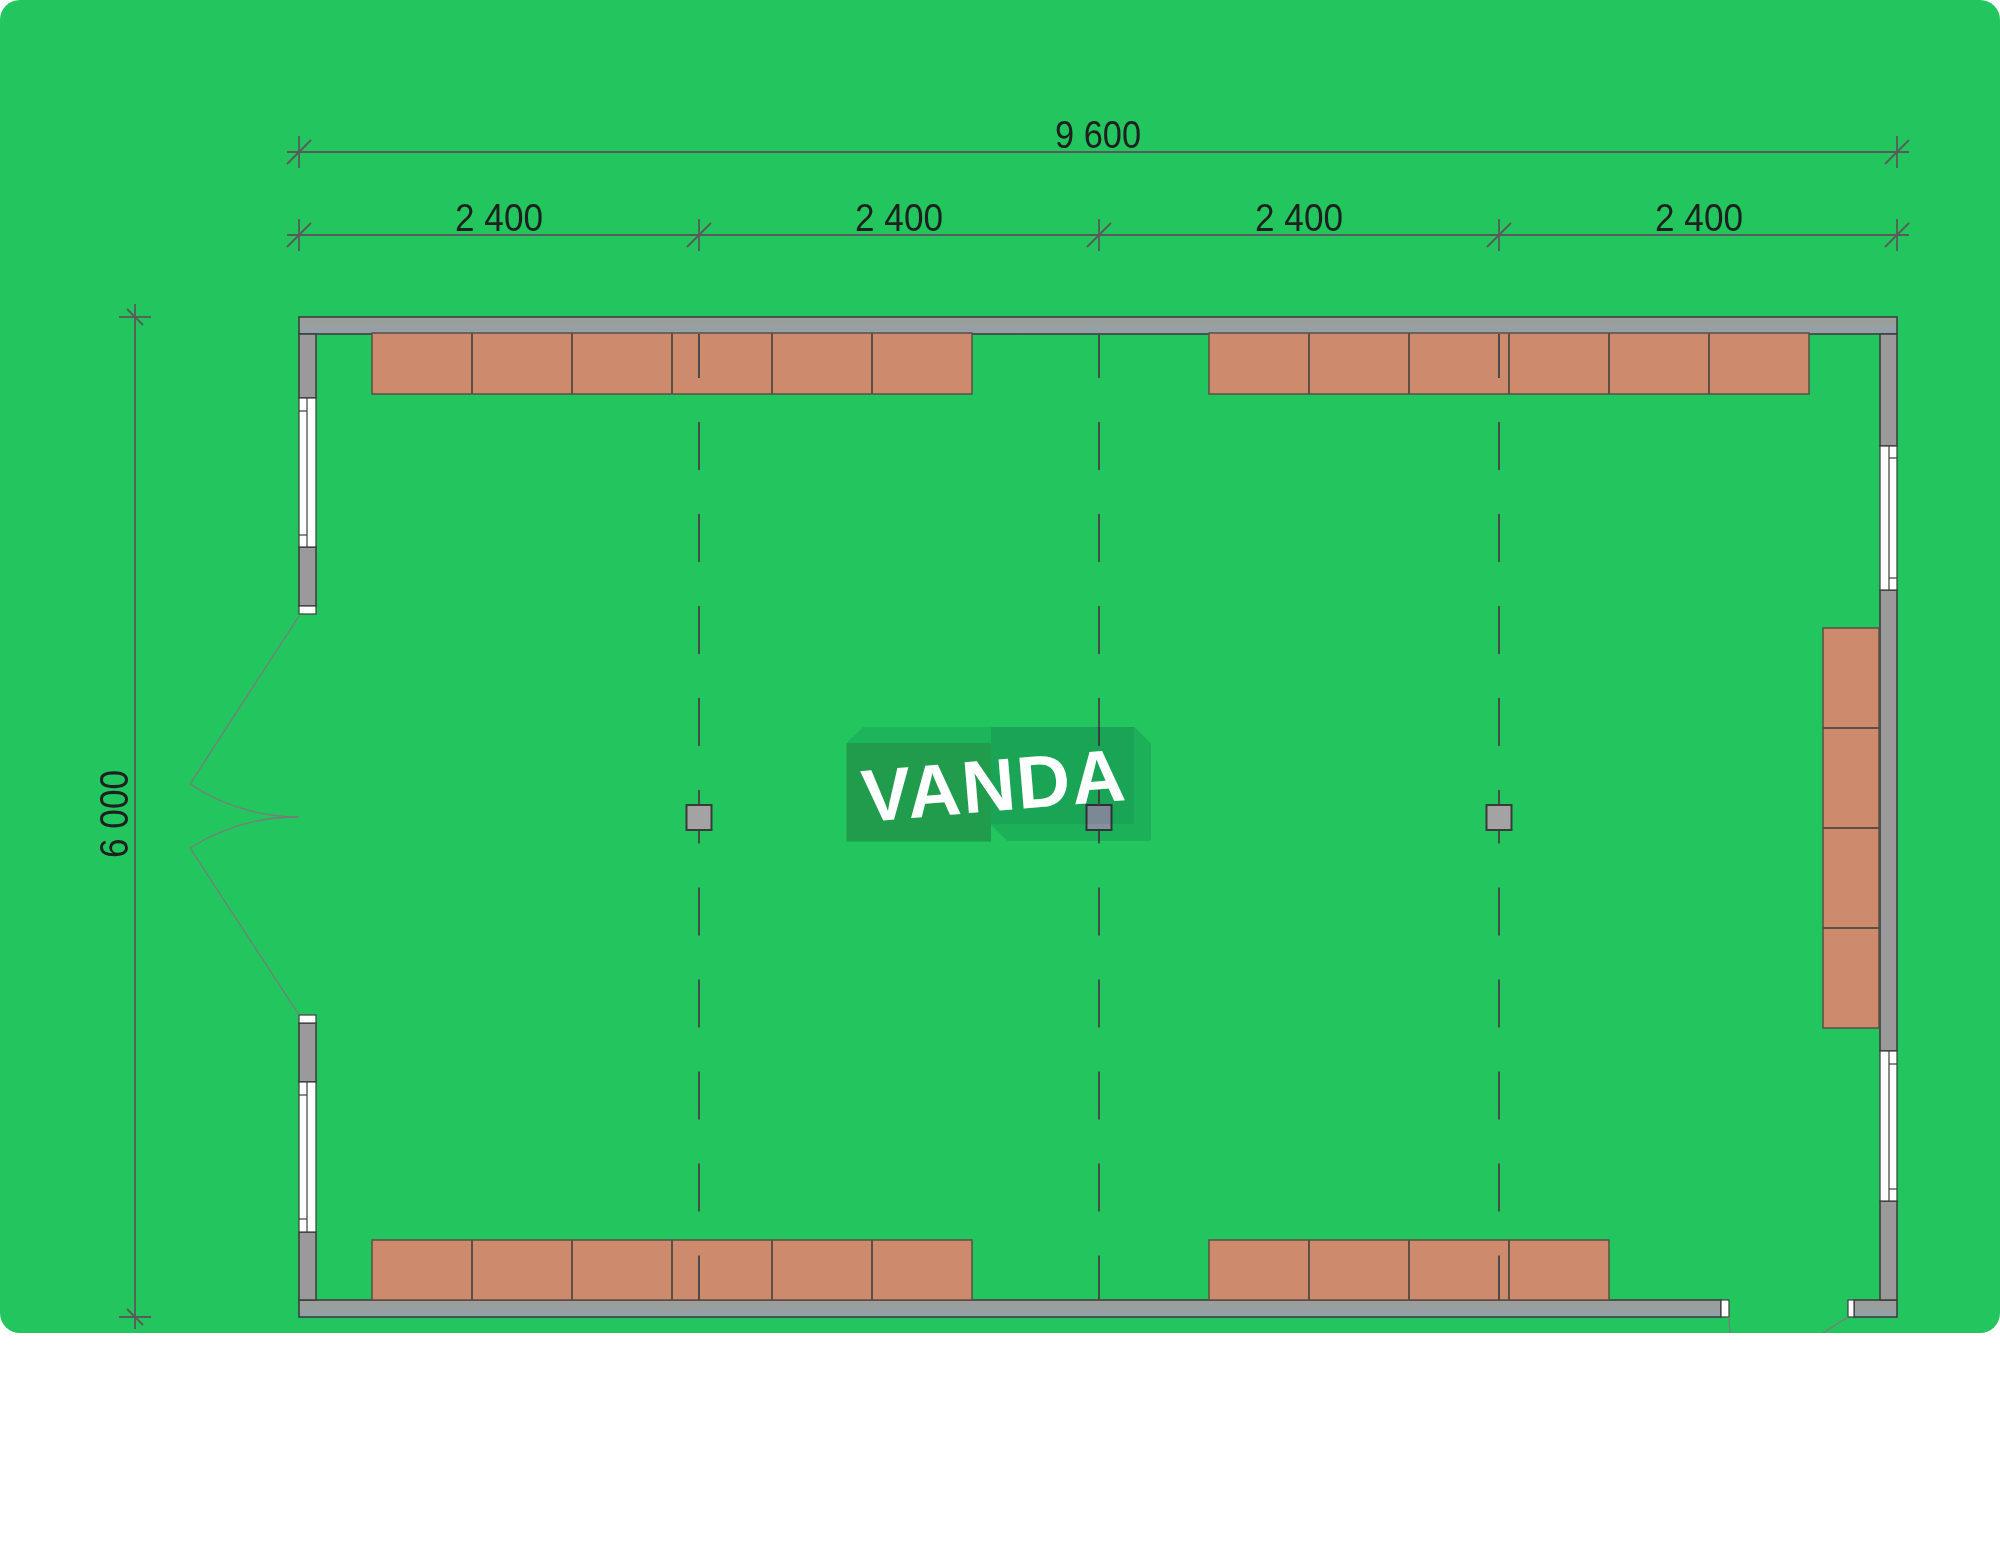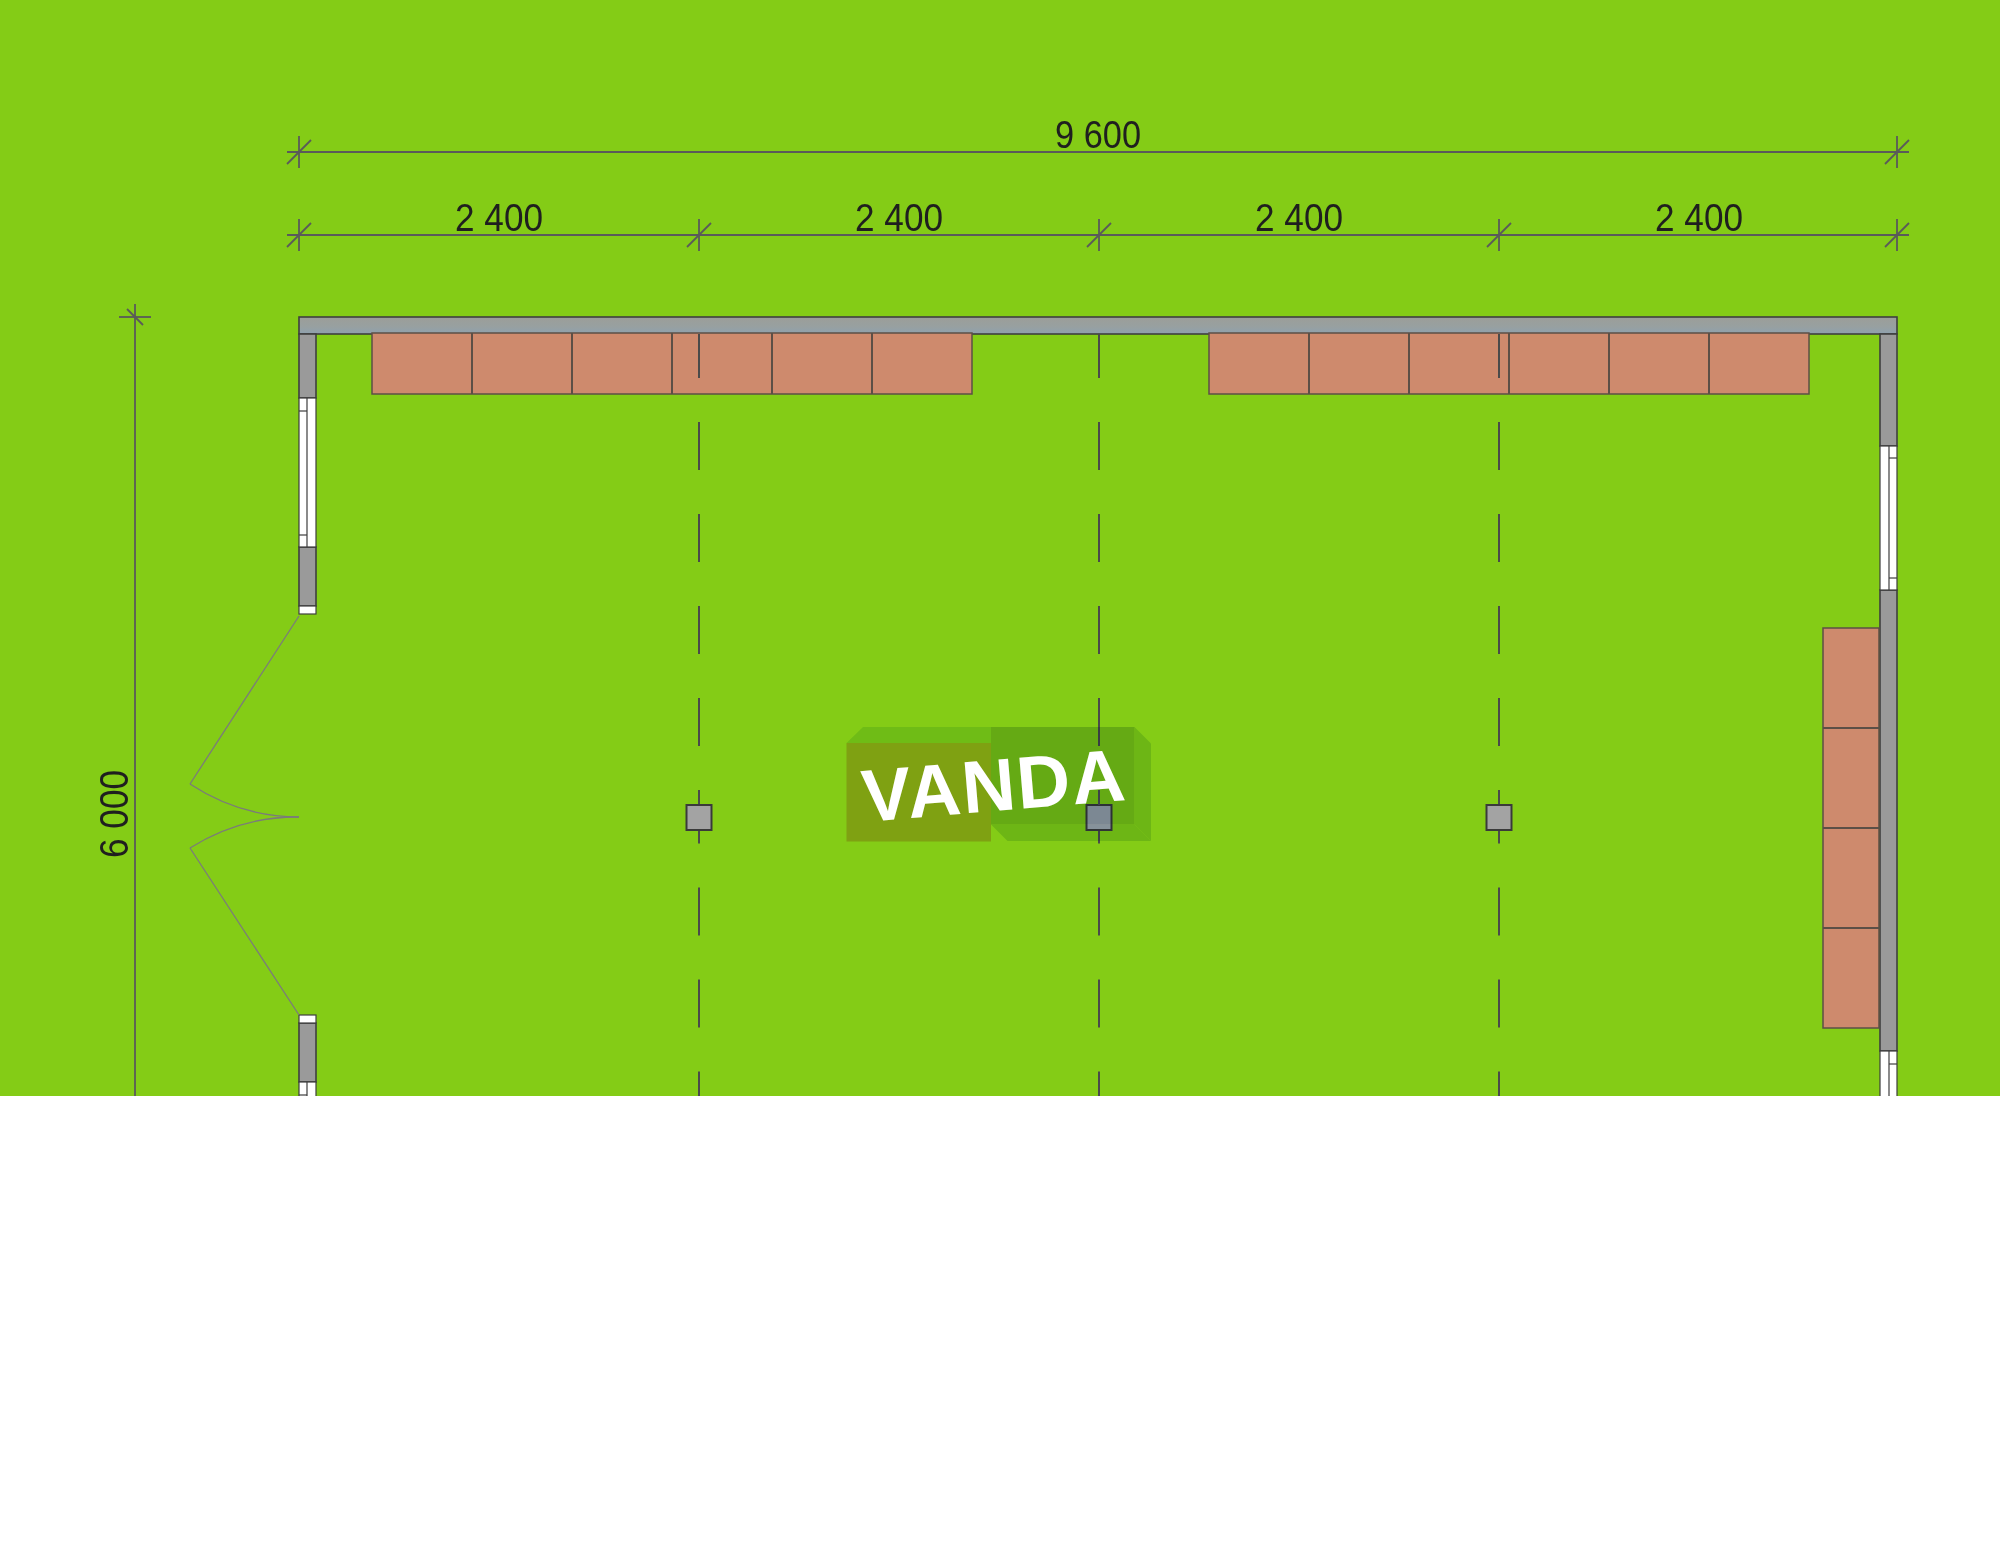--- a/index.html
+++ b/index.html
@@ -1,16 +1,16 @@
 <!DOCTYPE html>
 <html><head>
 <meta charset="utf-8">
 <style>
   html,body{margin:0;padding:0;background:#ffffff;}
-  .page{width:2000px;height:1096px;position:relative;background:#84cc16;overflow:hidden;}
+  .page{width:2000px;height:1333px;position:relative;background:#22c55e;overflow:hidden;border-radius:20px;}
   svg{display:block;}
   text{font-family:"Liberation Sans",sans-serif;}
 </style>
 </head>
 <body>
 <div class="page">
 <svg width="2000" height="1550" viewBox="0 0 2000 1550">
 <defs>
   <linearGradient id="wallH" x1="0" y1="0" x2="0" y2="1">
     <stop offset="0" stop-color="#9c9e99"></stop>

